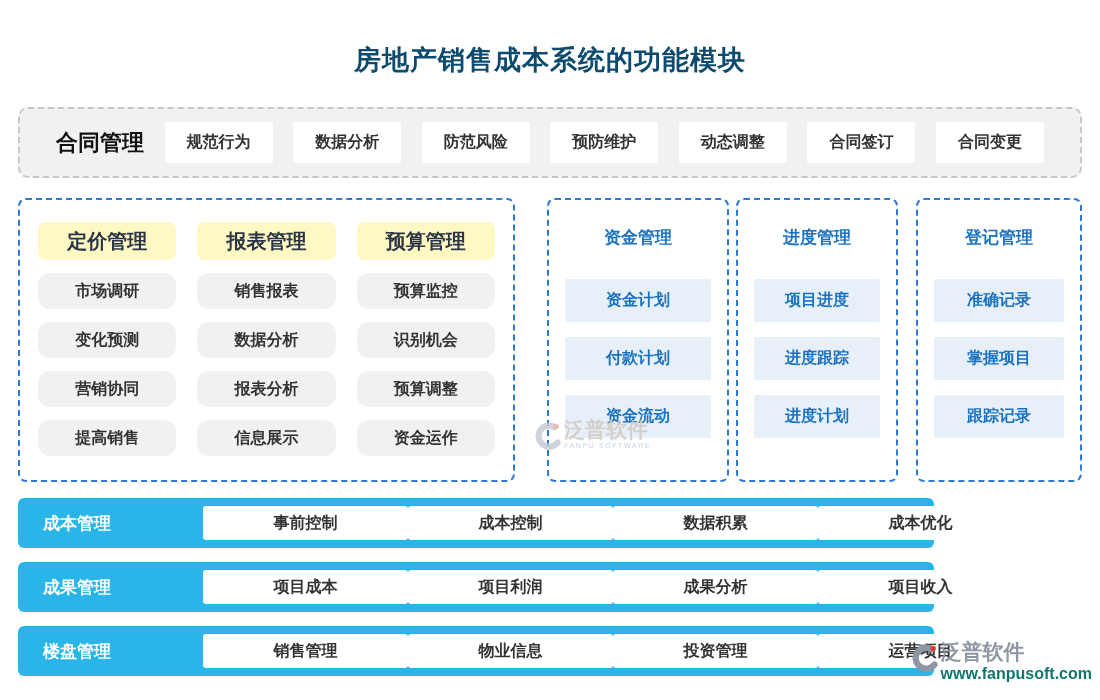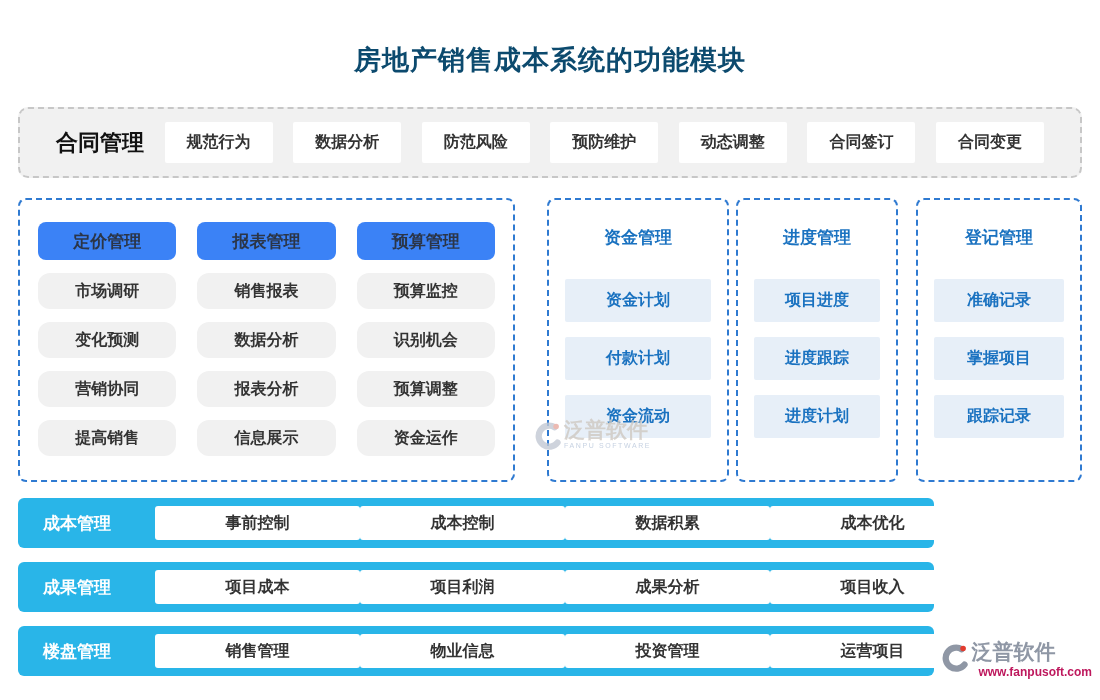--- a/index.html
+++ b/index.html
@@ -27,22 +27,22 @@
   .panel{
     position:absolute;top:198px;height:284px;background:#ffffff;
     border:2px dashed #2f7ad1;border-radius:8px;box-sizing:border-box;
   }
   .panel-a{
     left:18px;width:497px;display:grid;
     grid-template-columns:repeat(3,1fr);grid-template-rows:38px repeat(4,36px);
     grid-auto-flow:column;column-gap:21px;row-gap:13px;padding:22px 18px;
   }
   .head-periwinkle{
-    background:#3b82f6;border-radius:8px;display:flex;align-items:center;
-    justify-content:center;font-size:17px;font-weight:bold;color:#2b3547;
+    background:#fef9c3;border-radius:8px;display:flex;align-items:center;
+    justify-content:center;font-size:20px;font-weight:bold;color:#2b3547;
   }
   .item-gray{
     background:#f1f1f1;border-radius:12px;display:flex;align-items:center;
     justify-content:center;font-size:16px;font-weight:bold;color:#333;
   }
   .panel-v{display:flex;flex-direction:column;align-items:center;padding-top:28px;}
   .panel-b{left:547px;width:182px;}
   .panel-c{left:736px;width:162px;}
   .panel-d{left:916px;width:166px;}
   .head-blue{font-size:17px;font-weight:bold;color:#1a72c0;line-height:20px;flex:none;}
@@ -52,34 +52,34 @@
     font-size:16px;font-weight:bold;color:#1a72c0;flex:none;
   }
   .panel-v .item-blue.first{margin-top:31px;}
   
   .bar{
     position:absolute;left:18px;width:916px;height:50px;background:#29b5e8;
     border-radius:6px;box-sizing:border-box;display:flex;align-items:center;padding:0 25px;
   }
   .bar1{top:498px}.bar2{top:562px}.bar3{top:626px}
   .bar-label{width:112px;flex:none;color:#ffffff;font-size:17px;font-weight:bold;}
-  .bar-items{flex:1;display:flex;justify-content:space-between;}
+  .bar-items{flex:1;display:flex;justify-content:space-between;margin-left:48px;}
   .bar-btn{
     width:205px;height:34px;background:#ffffff;border-radius:3px;
     display:flex;align-items:center;justify-content:center;
     font-size:16px;font-weight:bold;color:#333;
   }
   
   .wm{position:absolute;display:flex;align-items:flex-start;pointer-events:none;}
   .wm-center{left:533px;top:419px;opacity:.8;}
   .wm-center .wm-brand{font-size:21px;font-weight:bold;color:#cfc9c2;line-height:22px;}
   .wm-center .wm-sub{font-size:7px;letter-spacing:1.6px;color:#b9c7db;margin-top:1px;}
   .wm-br{right:8px;top:641px;z-index:5;}
   .wm-br .wm-brand{font-size:21px;font-weight:bold;color:#8f97a5;line-height:22px;}
-  .wm-br .wm-site{font-size:12px;font-weight:bold;color:#be185d;margin-top:2px;margin-left:7px;}
+  .wm-br .wm-site{font-size:16px;font-weight:bold;color:#0f766e;margin-top:2px;}
   .wm-logo{margin-right:3px;margin-top:2px;flex:none;}
 </style>
 </head>
 <body>
 
 <div class="canvas">
 
   <div class="title">房地产销售成本系统的功能模块</div>
 
   <div class="contract">

